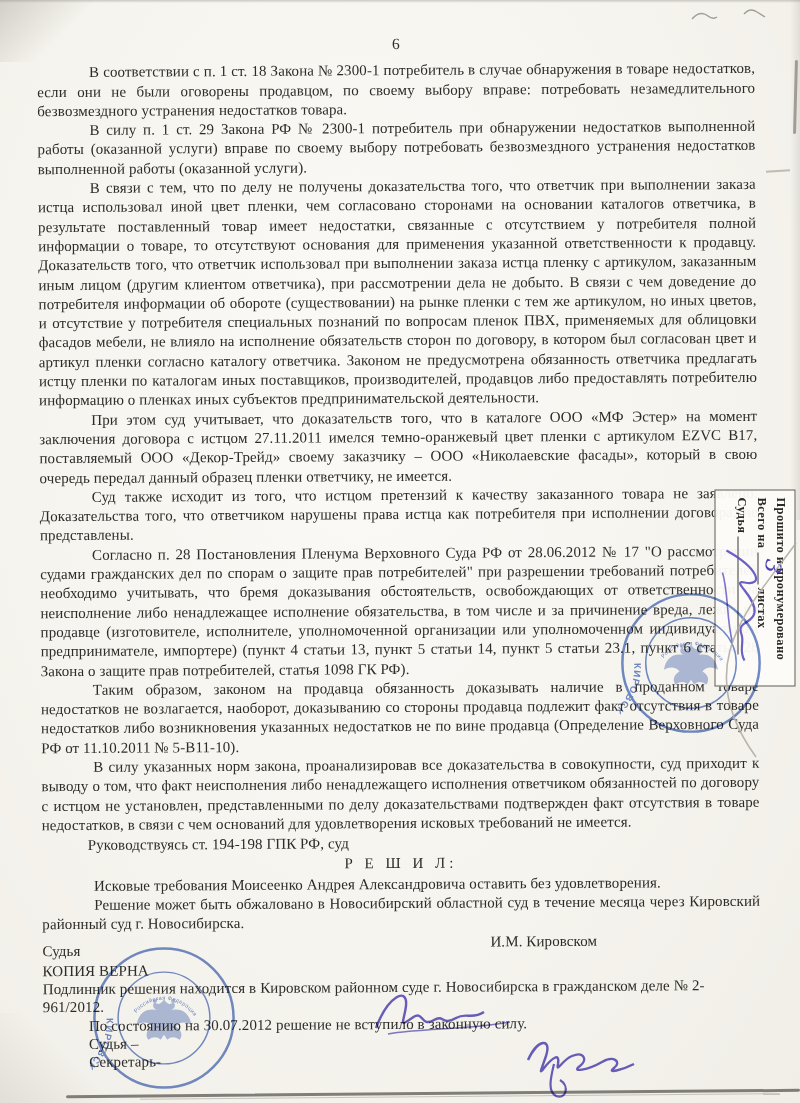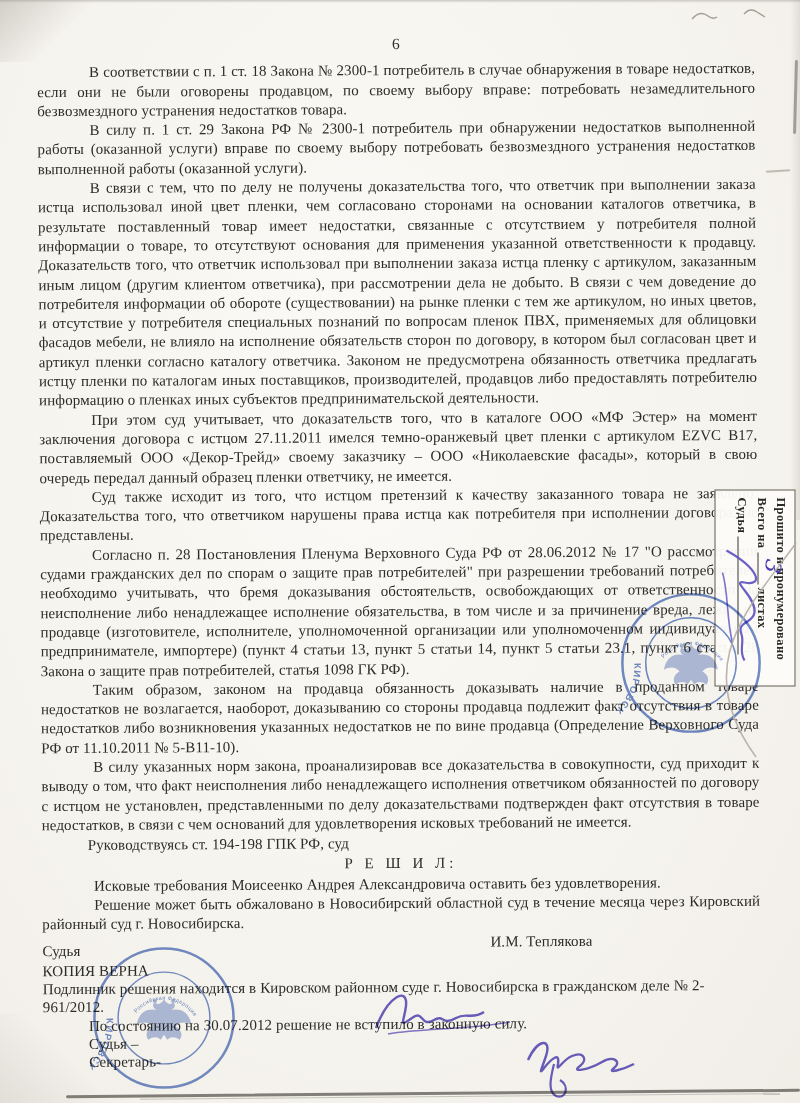--- a/index.html
+++ b/index.html
@@ -109,21 +109,21 @@
     <p class="body">Таким образом, законом на продавца обязанность доказывать наличие в проданном товаре недостатков не возлагается, наоборот, доказыванию со стороны продавца подлежит факт отсутствия в товаре недостатков либо возникновения указанных недостатков не по вине продавца (Определение Верховного Суда РФ от 11.10.2011 № 5-В11-10).</p>
     <p class="body">В силу указанных норм закона, проанализировав все доказательства в совокупности, суд приходит к выводу о том, что факт неисполнения либо ненадлежащего исполнения ответчиком обязанностей по договору с истцом не установлен, представленными по делу доказательствами подтвержден факт отсутствия в товаре недостатков, в связи с чем оснований для удовлетворения исковых требований не имеется.</p>
 
     <p class="intro">Руководствуясь ст. 194-198 ГПК РФ, суд</p>
     <p class="heading">Р Е Ш И Л:</p>
     <p class="body">Исковые требования Моисеенко Андрея Александровича оставить без удовлетворения.</p>
     <p class="body">Решение может быть обжаловано в Новосибирский областной суд в течение месяца через Кировский районный суд г. Новосибирска.</p>
 
     <div class="judge-row">
       <span class="judge-label-top">Судья</span>
-      <span class="judge-name">И.М. Теплякова</span>
+      <span class="judge-name">И.М. Кировском</span>
     </div>
 
     <p class="copy-line">КОПИЯ ВЕРНА</p>
     <p class="copy-line">Подлинник решения находится в Кировском районном суде г. Новосибирска в гражданском деле № 2-961/2012.</p>
     <p class="copy-line indent2">По состоянию на 30.07.2012 решение не вступило в законную силу.</p>
     <p class="copy-line indent2 sign-label">Судья –</p>
     <p class="copy-line indent2 sign-label">Секретарь-</p>
   </div>
 
   <div class="binding-label">

